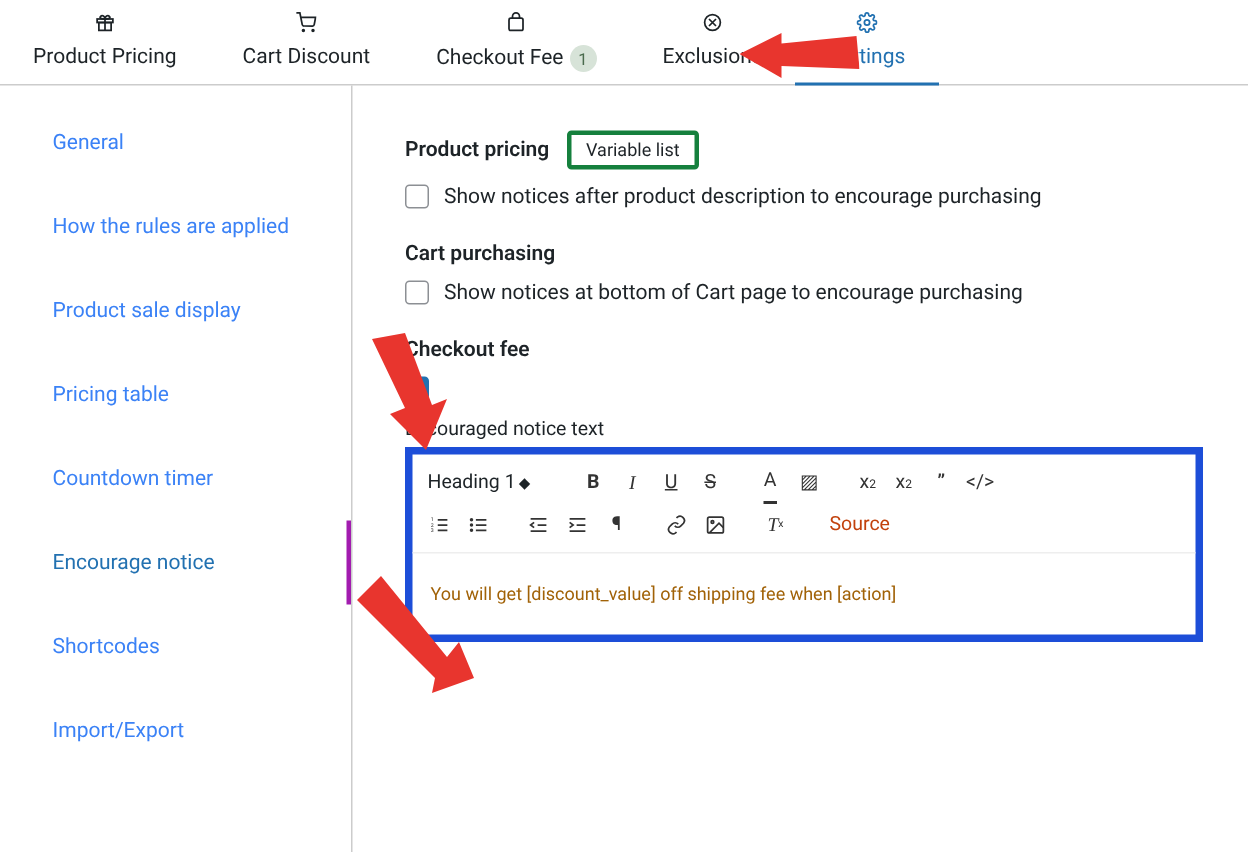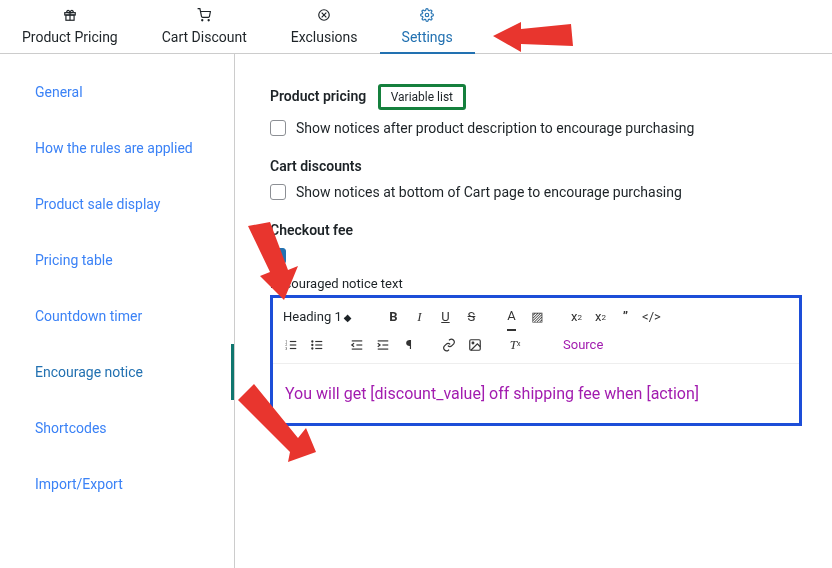--- a/index.html
+++ b/index.html
@@ -9,42 +9,42 @@
 .tab-icon{font-size:14px;margin-bottom:4px;color:#1d2327}
 .tab-label{font-size:14px}
 .tab.active{color:#2271b1}
 .tab.active .tab-label{color:#2271b1}
 .tab.active .tab-icon{color:#2271b1}
 .tab.active::after{content:"";position:absolute;left:0;right:0;bottom:-1px;height:2px;background:#2271b1}
 .badge{display:inline-flex;align-items:center;justify-content:center;min-width:18px;height:18px;border-radius:9px;background:#d7e3d8;color:#4a6b4d;font-size:11px;margin-left:4px;padding:0 4px}
 .body{display:flex;height:calc(568px - 48px)}
 .sidebar{width:235px;border-right:1px solid #ccc;padding:10px 0}
 .side-item{display:block;padding:20px 20px 20px 35px;color:#3b82f6;cursor:pointer;font-size:14px}
-.side-item.selected{color:#2271b1;border-right:3px solid #0f766e;background:#fff}
+.side-item.selected{color:#2271b1;border-right:3px solid #a21caf;background:#fff}
 .content{flex:1;padding:30px 30px 20px 35px}
 .section{margin-bottom:22px}
 .section-title{font-weight:600;font-size:14px;display:inline-block;margin-right:8px}
 .btn-small{display:inline-block;padding:3px 10px;border:3px solid #15803d;border-radius:3px;background:#fff;font-size:12px;vertical-align:middle}
 .check-row{display:flex;align-items:flex-start;margin-top:10px}
 .cb{width:16px;height:16px;border:1px solid #8c8f94;border-radius:3px;margin-right:10px;display:inline-flex;align-items:center;justify-content:center;background:#fff;flex-shrink:0}
 .cb.on{background:#2271b1;border-color:#2271b1;color:#fff}
 .cb.on::after{content:"✓";font-size:11px;line-height:1}
 .field-label{font-size:13px;color:#1d2327;margin-top:12px;display:block}
-.editor{border:3px solid #1d4ed8;margin-top:4px;background:#fff}
+.editor{border:5px solid #1d4ed8;margin-top:4px;background:#fff}
 .toolbar{border-bottom:1px solid #eee;padding:6px 8px;line-height:1.9}
 .tbrow{display:flex;flex-wrap:wrap;align-items:center;gap:6px}
 .tbrow2{margin-top:2px}
 .heading-dd{display:inline-flex;align-items:center;font-size:13px;padding:1px 4px 1px 2px;margin-right:8px}
 .tbtn{display:inline-flex;align-items:center;justify-content:center;width:20px;height:20px;font-size:13px;color:#333;cursor:pointer}
 .tbtn.small{width:18px}
 .tbtn b{font-weight:700}
 .tbtn i{font-style:italic;font-family:serif}
 .sep{width:8px;display:inline-block}
-.source-label{font-size:13px;color:#a21caf;margin-left:18px}
-.editor-body{padding:20px 12px;font-size:16px;color:#a21caf}
+.source-label{font-size:13px;color:#c2410c;margin-left:6px}
+.editor-body{padding:20px 12px;font-size:12px;color:#a16207}
 .arrow{position:absolute;pointer-events:none}
 .arrow svg{display:block}
 .chev{font-size:10px;margin-left:2px}
 </style>
 </head>
 <body>
 
 <div class="tabs">
   <div class="tab">
     <span class="tab-icon">
@@ -58,20 +58,29 @@
   </div>
   <div class="tab">
     <span class="tab-icon">
       <svg width="14" height="14" viewBox="0 0 24 24" fill="none" stroke="currentColor" stroke-width="2">
           <circle cx="9" cy="21" r="1"></circle>
           <circle cx="20" cy="21" r="1"></circle>
           <path d="M1 1h4l2.7 13.4a2 2 0 0 0 2 1.6h9.7a2 2 0 0 0 2-1.6L23 6H6"></path>
         </svg>
     </span>
     <span class="tab-label">Cart Discount</span>
+  </div>
+  <div class="tab">
+    <span class="tab-icon">
+      <svg width="14" height="14" viewBox="0 0 24 24" fill="none" stroke="currentColor" stroke-width="2">
+          <rect x="4" y="7" width="16" height="14" rx="2"></rect>
+          <path d="M8 7V5a4 4 0 0 1 8 0v2"></path>
+        </svg>
+    </span>
+    <span class="tab-label"><span>Checkout Fee</span><span class="badge">1</span></span>
   </div>
   <div class="tab">
     <span class="tab-icon">
       <svg width="14" height="14" viewBox="0 0 24 24" fill="none" stroke="currentColor" stroke-width="2">
           <circle cx="12" cy="12" r="9"></circle>
           <path d="M8 8l8 8M16 8l-8 8"></path>
         </svg>
     </span>
     <span class="tab-label">Exclusions</span>
   </div>
@@ -104,21 +113,21 @@
     <div class="section">
       <span class="section-title">Product pricing</span>
       <span class="btn-small">Variable list</span>
       <div class="check-row">
         <span class="cb"></span>
         <span>Show notices after product description to encourage purchasing</span>
       </div>
     </div>
 
     <div class="section">
-      <span class="section-title">Cart discounts</span>
+      <span class="section-title">Cart purchasing</span>
       <div class="check-row">
         <span class="cb"></span>
         <span>Show notices at bottom of Cart page to encourage purchasing</span>
       </div>
     </div>
 
     <div class="section">
       <span class="section-title">Checkout fee</span>
       <div class="check-row">
         <span class="cb on"></span>

